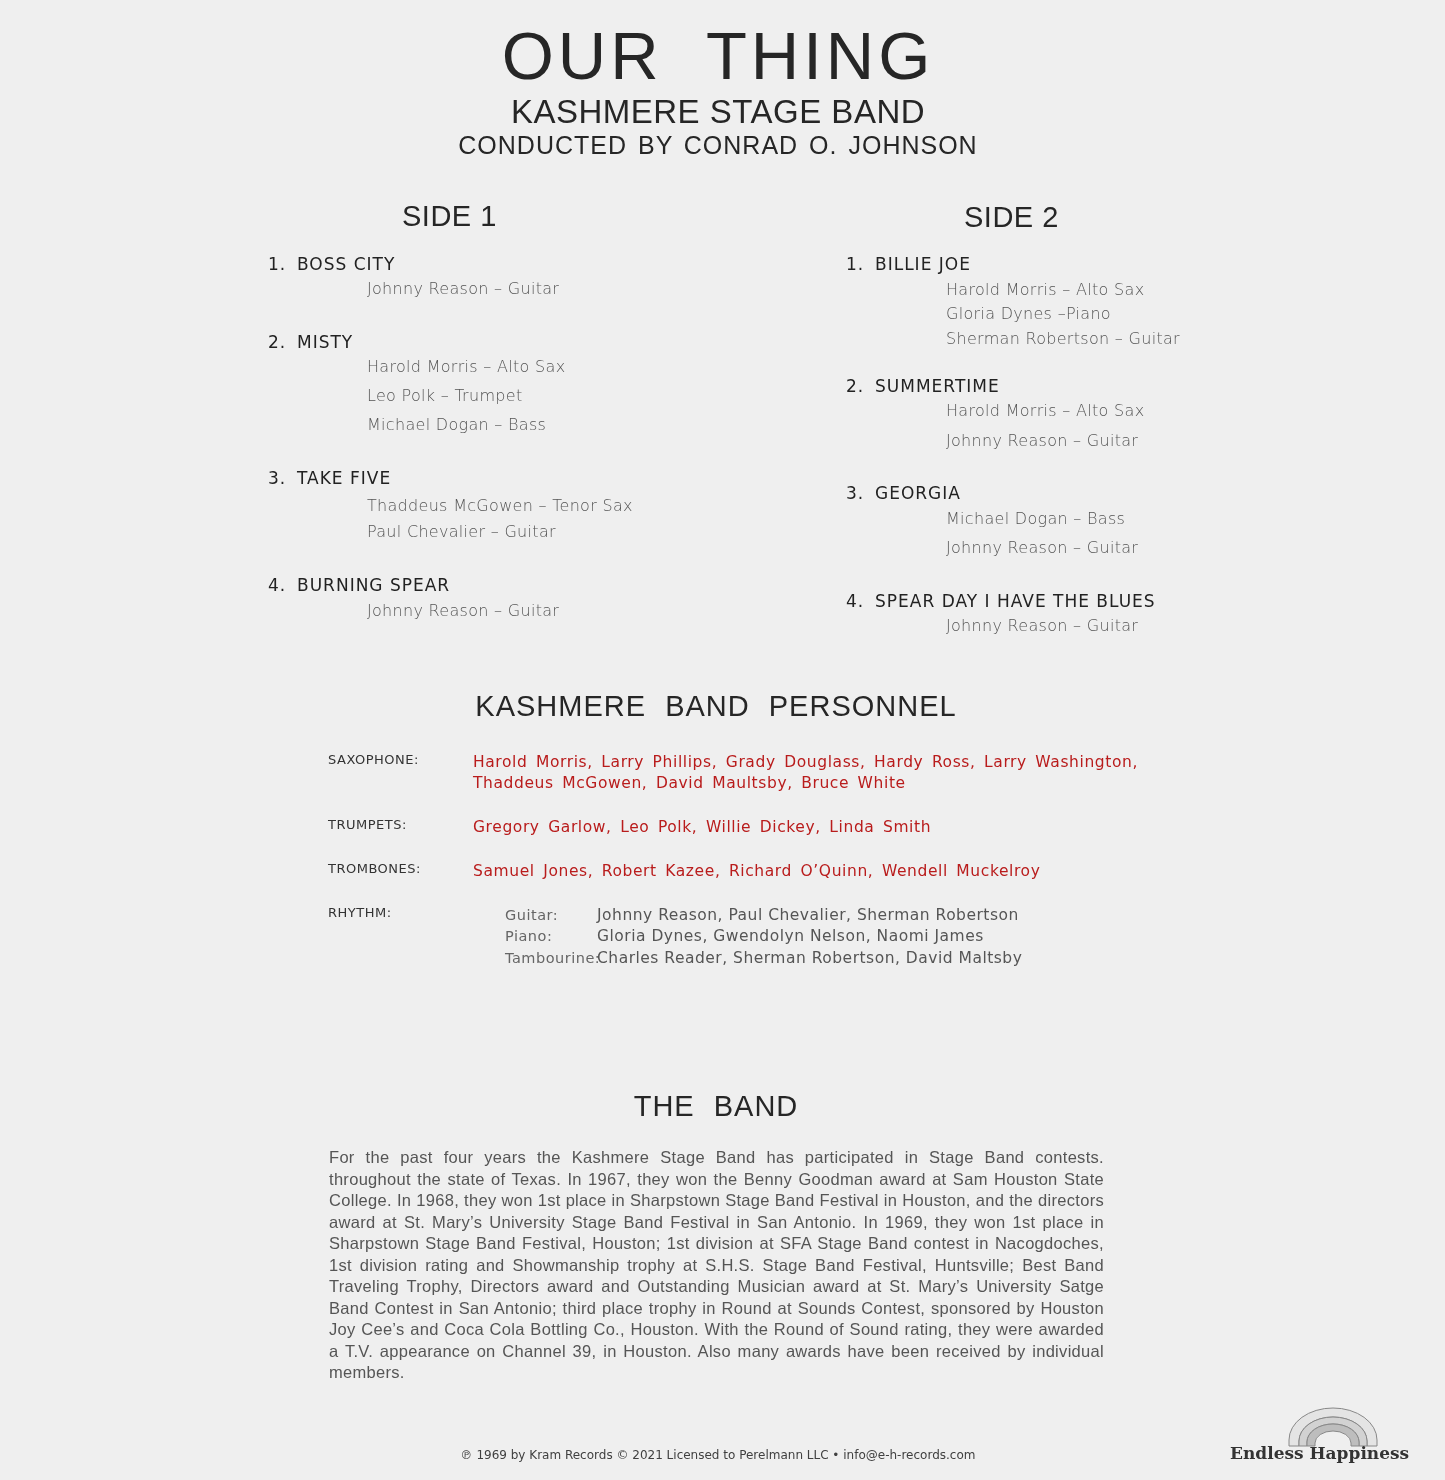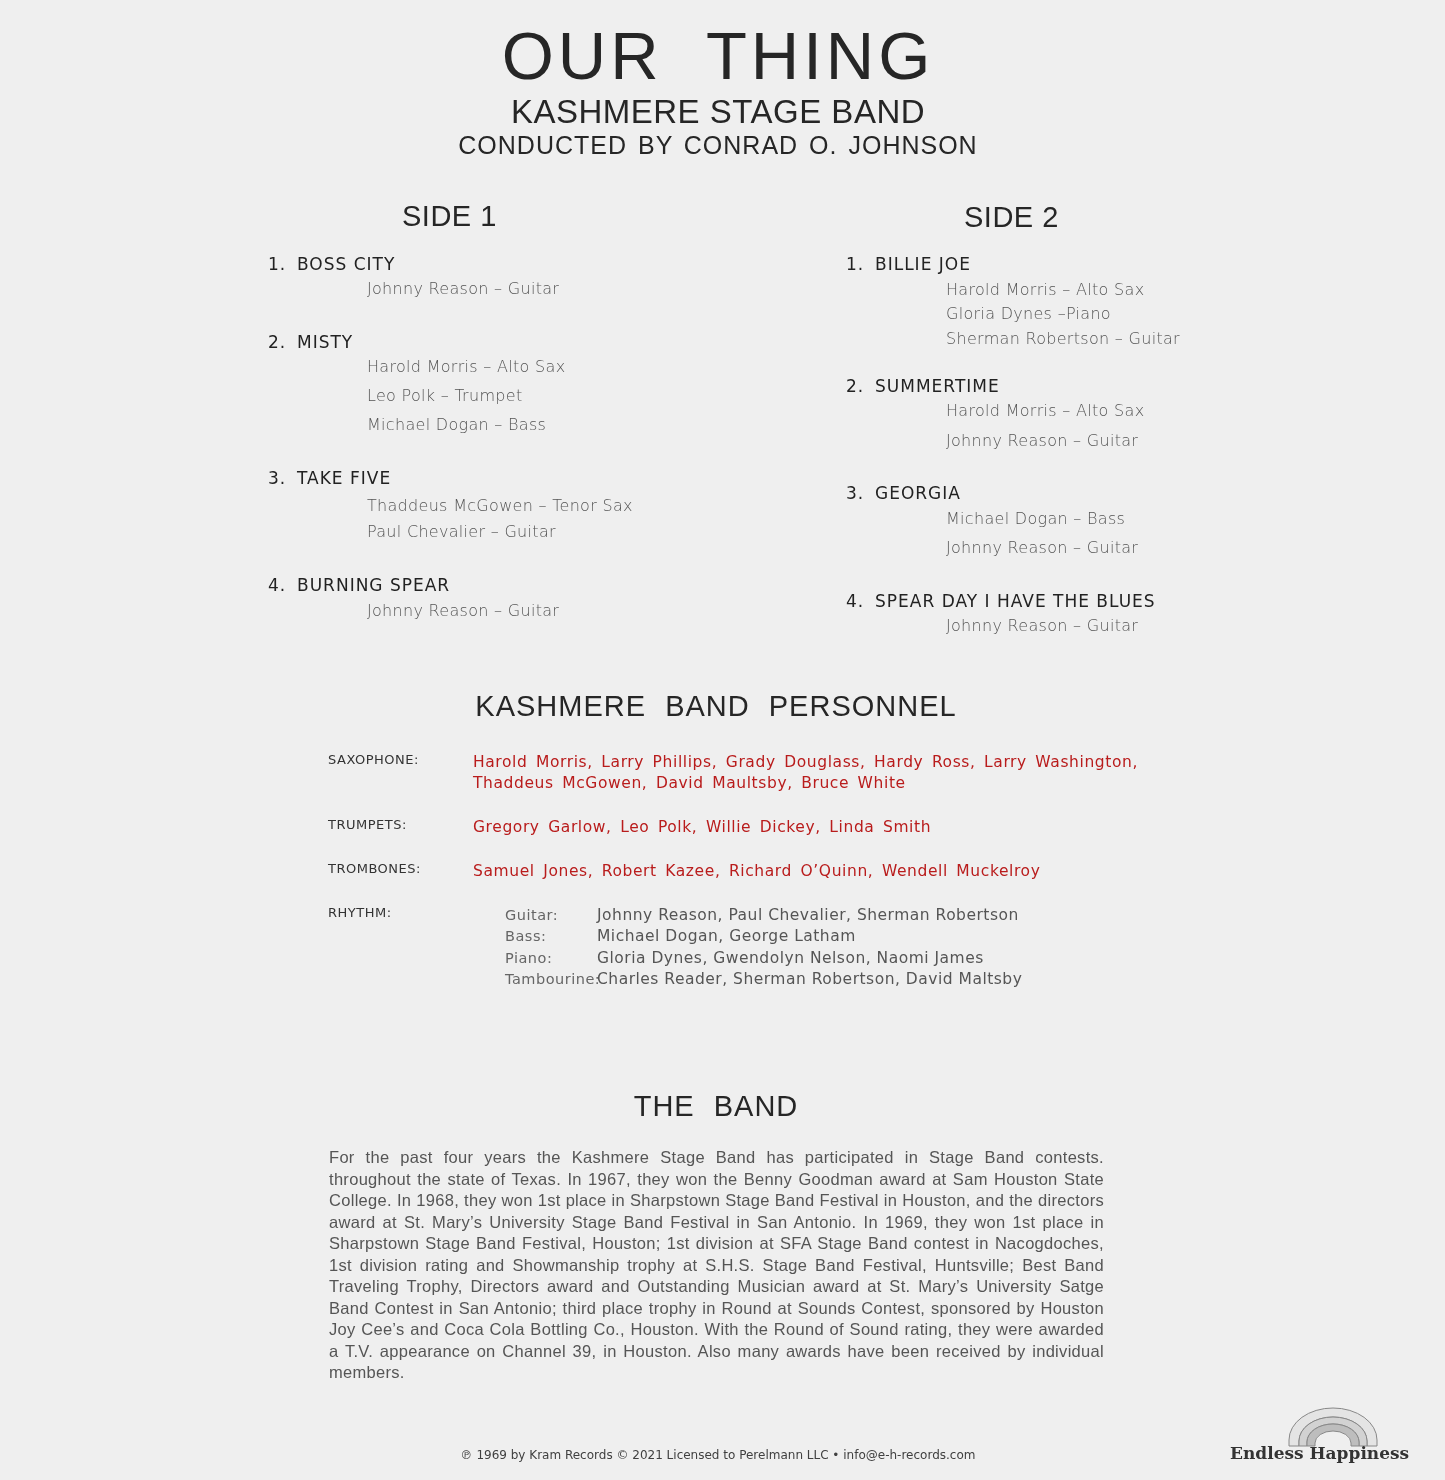--- a/index.html
+++ b/index.html
@@ -100,21 +100,20 @@
 
 <div class="abs pers-label" style="left:328px; top:817px;">TRUMPETS:</div>
 <div class="abs pers-text" style="left:473px; top:817px;">Gregory Garlow, Leo Polk, Willie Dickey, Linda Smith</div>
 
 <div class="abs pers-label" style="left:328px; top:861px;">TROMBONES:</div>
 <div class="abs pers-text" style="left:473px; top:861px;">Samuel Jones, Robert Kazee, Richard O’Quinn, Wendell Muckelroy</div>
 
 <div class="abs pers-label" style="left:328px; top:905px;">RHYTHM:</div>
 <div class="abs" style="left:473px; top:905px;">
   <div class="rhythm-row"><span class="rhythm-instr">Guitar:</span><span>Johnny Reason, Paul Chevalier, Sherman Robertson</span></div>
-  <div class="rhythm-row"><span class="rhythm-instr">Bass:</span><span>Michael Dogan, George Latham</span></div>
   <div class="rhythm-row"><span class="rhythm-instr">Piano:</span><span>Gloria Dynes, Gwendolyn Nelson, Naomi James</span></div>
   <div class="rhythm-row"><span class="rhythm-instr">Tambourine:</span><span>Charles Reader, Sherman Robertson, David Maltsby</span></div>
 </div>
 
 <div class="abs section-heading" style="left:0; width:1432px; text-align:center; top:1090px;">THE BAND</div>
 <div class="abs band-text">For the past four years the Kashmere Stage Band has participated in Stage Band contests. throughout the state of Texas. In 1967, they won the Benny Goodman award at Sam Houston State College. In 1968, they won 1st place in Sharpstown Stage Band Festival in Houston, and the directors award at St. Mary’s University Stage Band Festival in San Antonio. In 1969, they won 1st place in Sharpstown Stage Band Festival, Houston; 1st division at SFA Stage Band contest in Nacogdoches, 1st division rating and Showmanship trophy at S.H.S. Stage Band Festival, Huntsville; Best Band Traveling Trophy, Directors award and Outstanding Musician award at St. Mary’s University Satge Band Contest in San Antonio; third place trophy in Round at Sounds Contest, sponsored by Houston Joy Cee’s and Coca Cola Bottling Co., Houston. With the Round of Sound rating, they were awarded a T.V. appearance on Channel 39, in Houston. Also many awards have been received by individual members.</div>
 
 <div class="abs footer">℗ 1969 by Kram Records © 2021 Licensed to Perelmann LLC • info@e-h-records.com</div>
 
 <div class="abs logo-rainbow">

